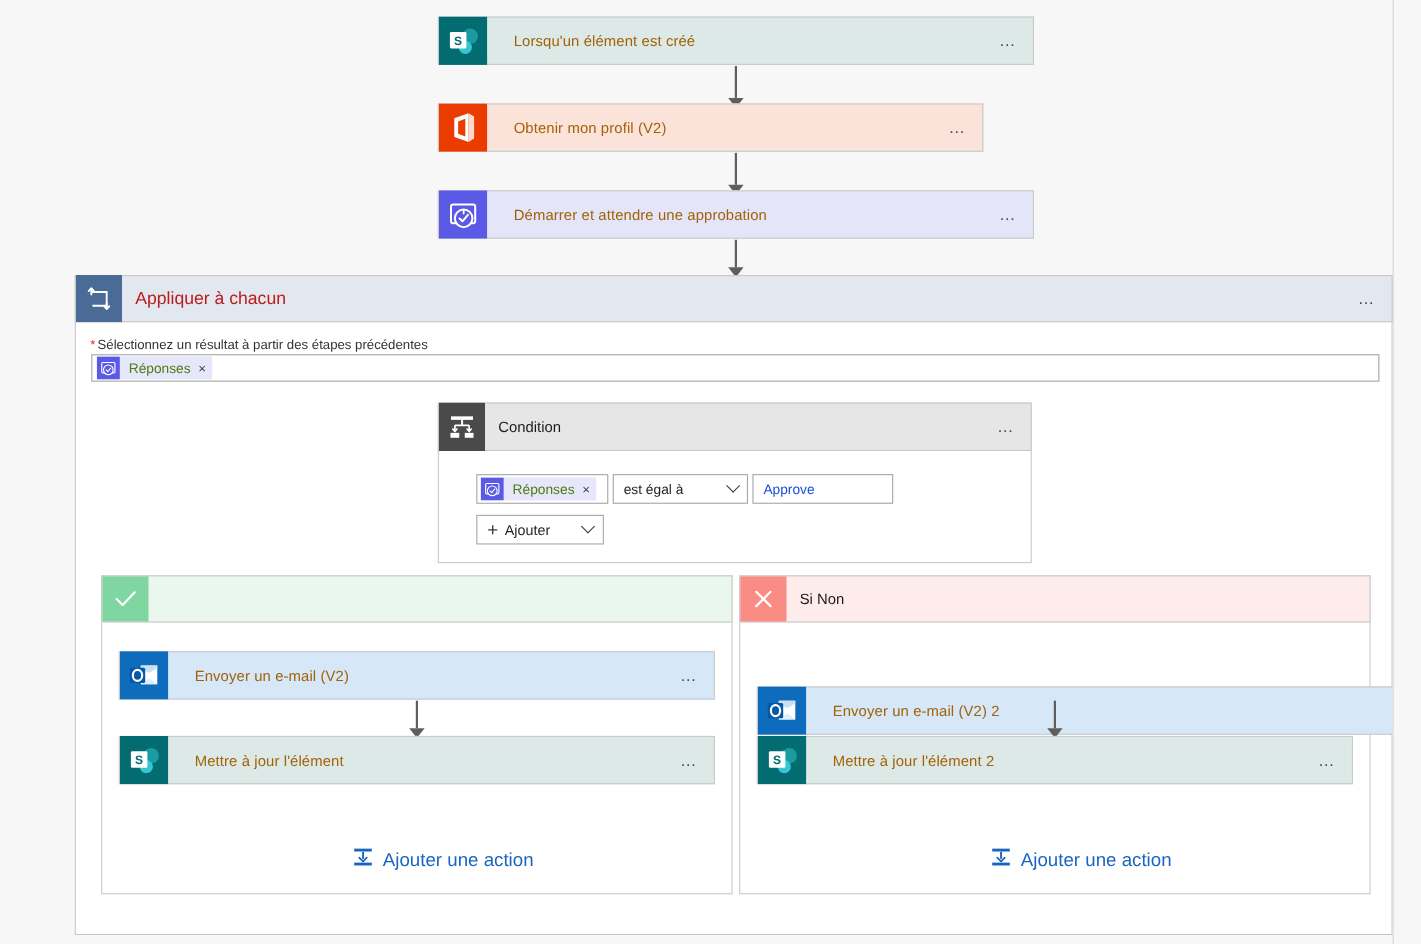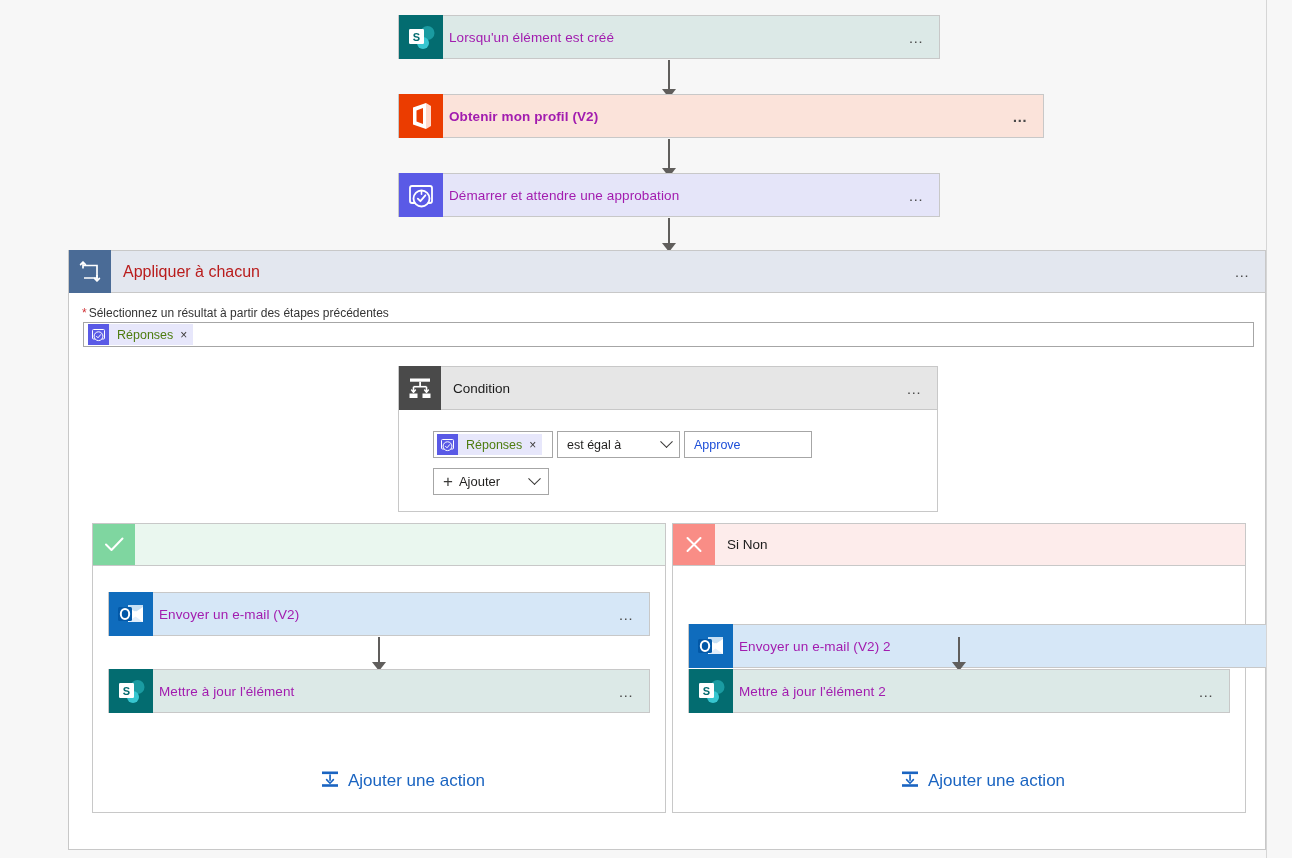--- a/index.html
+++ b/index.html
@@ -38,23 +38,23 @@
     width: 44px;
     min-width: 44px;
     display: flex;
     align-items: center;
     justify-content: center;
   }
   .card .card-title {
     flex: 1;
     display: flex;
     align-items: center;
-    padding-left: 6px;
+    padding-left: 24px;
     font-size: 13.5px;
-    color: #a21caf;
+    color: #a16207;
     letter-spacing: .1px;
   }
   .ellipsis {
     width: 44px;
     min-width: 44px;
     display: flex;
     align-items: center;
     justify-content: center;
     letter-spacing: 2.5px;
     color: #4a4a4a;
@@ -294,21 +294,21 @@
     </div>
     <div class="card-title">Lorsqu'un élément est créé</div>
     <div class="ellipsis">…</div>
   </div>
 
   <div class="arrow" style="left:660px; top:60px; height:38px;">
     <div class="stem" style="height:29px;"></div>
     <div class="head" style="top:29px;"></div>
   </div>
 
-  <div class="card c-office" style="left:398px; top:94px; width:646px;font-weight:bold;">
+  <div class="card c-office" style="left:398px; top:94px; width:496px;">
     <div class="icon-box">
       <svg class="ic" viewBox="0 0 44 44" xmlns="http://www.w3.org/2000/svg">
         <rect width="44" height="44" fill="#eb3c00"></rect>
         <path d="M14 13.5 L27 9 L27 35 L14 30.5 Z" fill="#ffffff"></path>
         <path d="M27 9 L32 12 L32 32 L27 35 Z" fill="#ffd9cc"></path>
         <path d="M17.5 16.5 L24 14 L24 30 L17.5 27.5 Z" fill="#eb3c00"></path>
       </svg>
     </div>
     <div class="card-title">Obtenir mon profil (V2)</div>
     <div class="ellipsis">…</div>

